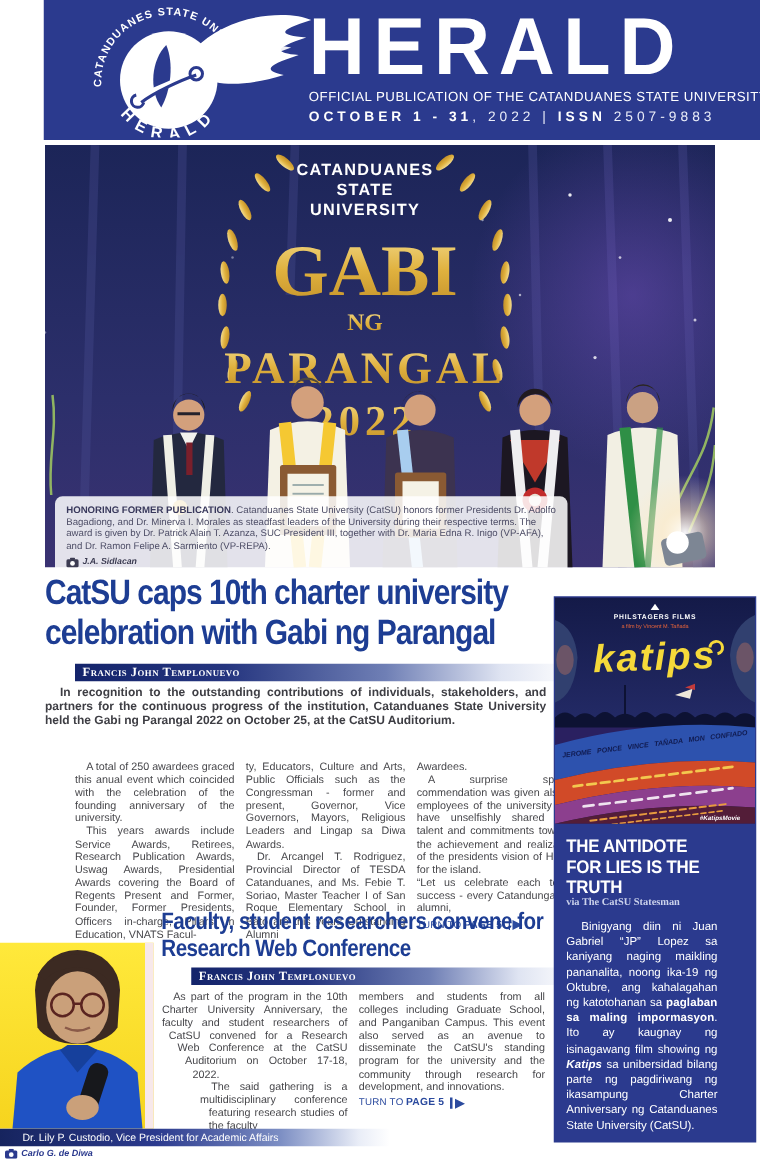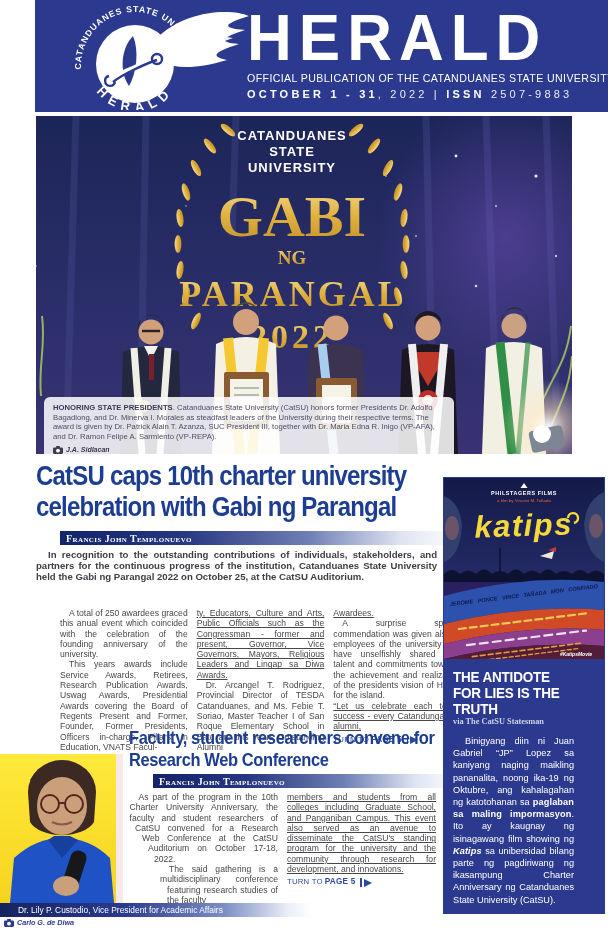--- a/index.html
+++ b/index.html
@@ -34,21 +34,21 @@
               font-family:"Liberation Serif",serif;font-variant:small-caps;font-weight:bold;
               font-size:10px;color:#fff;letter-spacing:0.4px;padding-left:6px;box-sizing:border-box;margin-left:24px;}
   .bar1{left:36px;top:531px;width:401px;}
   .a1-lead{position:absolute;left:36px;top:549px;width:401px;
            font-size:9.6px;font-weight:bold;line-height:11px;color:#3e3e44;
            text-align:justify;text-indent:12px;}
   .cols{position:absolute;display:flex;gap:9px;}
   .cols1{left:36px;top:608px;width:401px;margin-left:24px;}
   .col{width:128px;font-size:8.6px;line-height:10.3px;color:#47474b;text-align:justify;}
   .col p{margin:0;text-indent:9px;}
-  .col p.nofirst{text-indent:0;text-decoration:underline;}
+  .col p.nofirst{text-indent:0;}
   .turnto{margin-top:3px;display:flex;align-items:center;gap:2px;color:#2b4a9e;
           font-size:7.8px;letter-spacing:0.2px;white-space:nowrap;text-indent:0;}
   .turnto b{font-size:8.2px;}
   .turn-bar{display:inline-block;width:1.6px;height:9px;background:currentColor;margin-left:3px;}
   .turn-arrow{display:inline-block;width:0;height:0;border-top:4.5px solid transparent;
               border-bottom:4.5px solid transparent;border-left:8px solid currentColor;}
 
   
   .a2-headline{position:absolute;left:129px;top:727px;width:310px;
                font-size:16.5px;font-weight:bold;color:#1d3d93;letter-spacing:-0.4px;
@@ -275,21 +275,21 @@
 
       <g>
         <circle cx="512" cy="310" r="46" fill="url(#spotGlow)"></circle>
         <rect x="494" y="312" width="34" height="22" rx="4" fill="#7d8694" transform="rotate(-12 511 323)"></rect>
         <circle cx="506" cy="318" r="9" fill="#ffffff"></circle>
       </g>
     </svg>
 
     
     <div class="caption-box">
-      <b>HONORING STATE PRESIDENTS</b><span>. Catanduanes State University (CatSU) honors former Presidents Dr. Adolfo Bagadiong, and Dr. Minerva I. Morales as steadfast leaders of the University during their respective terms. The award is given by Dr. Patrick Alain T. Azanza, SUC President III, together with Dr. Maria Edna R. Inigo (VP-AFA), and Dr. Ramon Felipe A. Sarmiento (VP-REPA).</span>
+      <b>HONORING FORMER PUBLICATION</b><span>. Catanduanes State University (CatSU) honors former Presidents Dr. Adolfo Bagadiong, and Dr. Minerva I. Morales as steadfast leaders of the University during their respective terms. The award is given by Dr. Patrick Alain T. Azanza, SUC President III, together with Dr. Maria Edna R. Inigo (VP-AFA), and Dr. Ramon Felipe A. Sarmiento (VP-REPA).</span>
       <div class="credit-row">
         <svg width="10" height="8" viewBox="0 0 10 8">
           <rect x="0" y="1.4" width="10" height="6.6" rx="1.4" fill="#3c3c52"></rect>
           <rect x="3" y="0" width="4" height="2" rx="0.8" fill="#3c3c52"></rect>
           <circle cx="5" cy="4.7" r="1.9" fill="#ffffff"></circle>
         </svg>
         <span>J.A. Sidlacan</span>
       </div>
     </div>
   </div>

